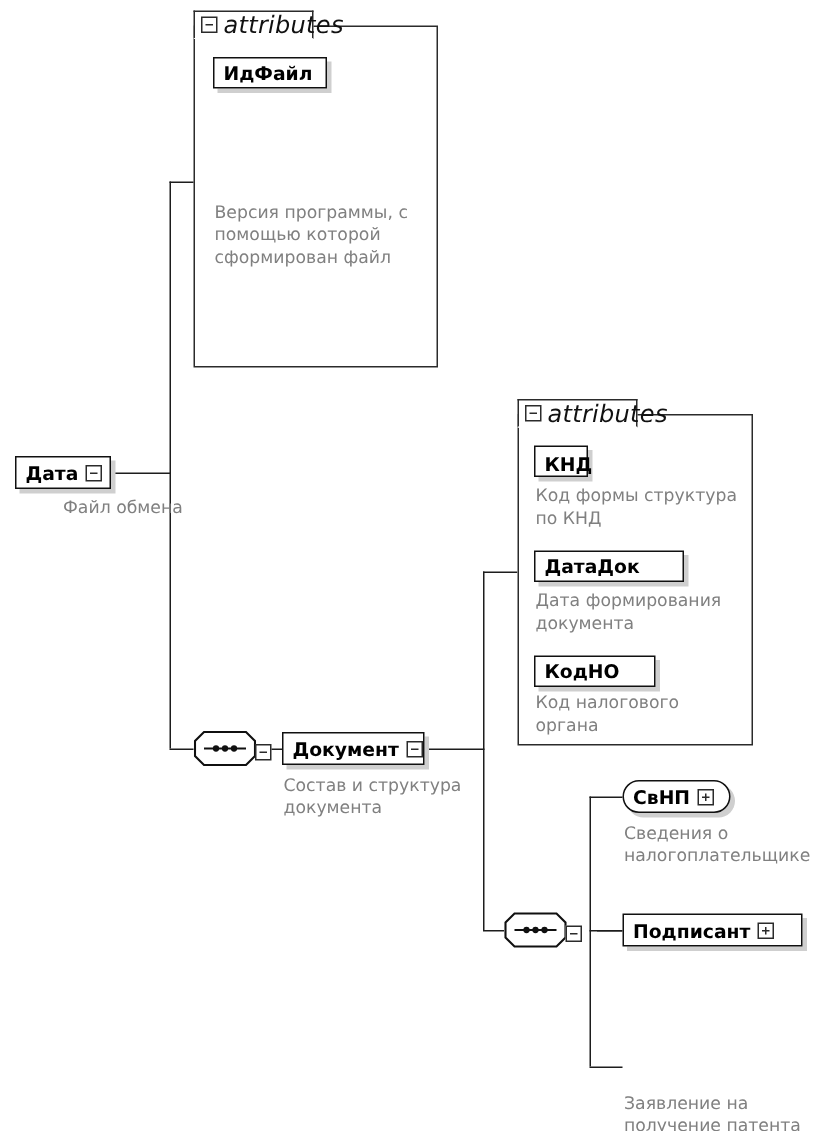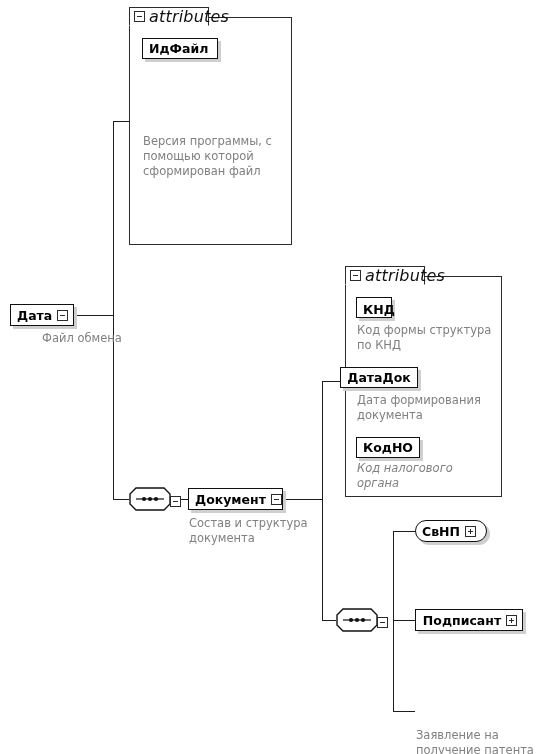--- a/index.html
+++ b/index.html
@@ -211,51 +211,53 @@
     <span class="toggle"></span>
     <span class="attr-tab-label">attributes</span>
   </div>
 
   <div class="attr-node" style="left:356px; top:297px; width:36px;align-items:flex-end;">
     <span class="attr-node-label">КНД</span>
   </div>
   <div class="desc" style="left:357px; top:323px; width:160px;">Код формы структура
 по КНД</div>
 
-  <div class="attr-node" style="left:340px; top:367px; width:78px;justify-content:center;">
+  <div class="attr-node" style="left:356px; top:367px; width:100px;">
     <span class="attr-node-label">ДатаДок</span>
   </div>
   <div class="desc" style="left:357px; top:393px; width:160px;">Дата формирования
 документа</div>
 
-  <div class="attr-node" style="left:356px; top:437px; width:64px;">
+  <div class="attr-node" style="left:356px; top:437px; width:81px;">
     <span class="attr-node-label">КодНО</span>
   </div>
-  <div class="desc" style="left:357px; top:461px; width:160px;font-style:italic;">Код налогового
+  <div class="desc" style="left:357px; top:461px; width:160px;">Код налогового
 органа</div>
 
   <div class="seq-wrap" style="left:336px; top:608px;">
     <span>
       <svg width="42" height="24" viewBox="0 0 42 24">
         <polygon points="7,1 35,1 41,7 41,17 35,23 7,23 1,17 1,7" fill="#ffffff" stroke="#101010" stroke-width="1.4"></polygon>
         <line x1="7" y1="12" x2="35" y2="12" stroke="#101010" stroke-width="1.2"></line>
         <circle cx="15" cy="12" r="2.1" fill="#101010"></circle>
         <circle cx="21" cy="12" r="2.1" fill="#101010"></circle>
         <circle cx="27" cy="12" r="2.1" fill="#101010"></circle>
       </svg>
     </span>
     <span class="toggle" style="margin-left:-1px;"></span>
   </div>
 
   <div class="node" style="left:415px; top:520px; width:72px;border-radius:11px;">
     <span class="node-label">СвНП</span>
     <span class="toggle plus"></span>
   </div>
-
-  <div class="node" style="left:415px; top:609px; width:108px;justify-content:center;">
+  <div class="desc" style="left:416px; top:548px; width:128px;">Сведения о
+налогоплательщике</div>
+
+  <div class="node" style="left:415px; top:609px; width:120px;">
     <span class="node-label">Подписант</span>
     <span class="toggle plus"></span>
   </div>
 
   <div class="desc" style="left:416px; top:728px; width:135px;">Заявление на
 получение патента</div>
 
 </div>
 
 </body></html>

